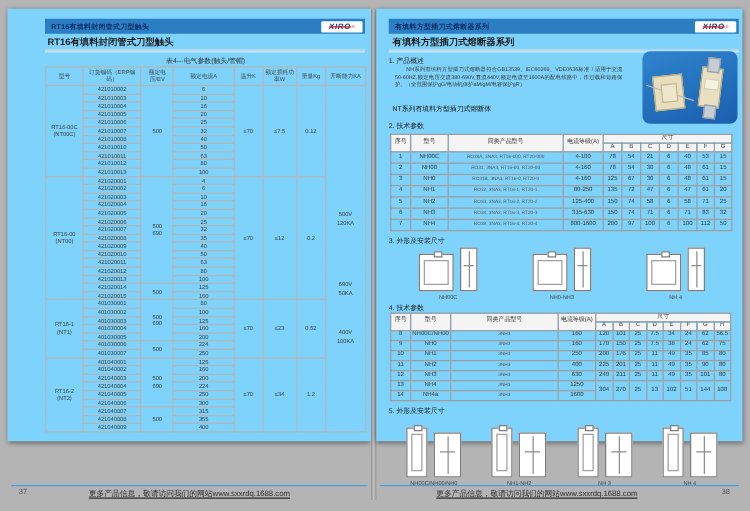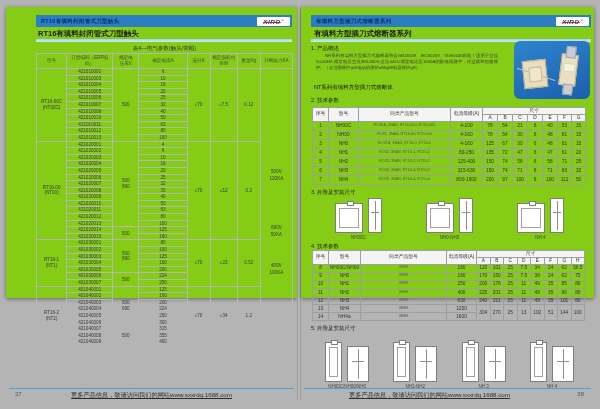--- a/index.html
+++ b/index.html
@@ -1,18 +1,18 @@
 <!DOCTYPE html>
 <html><head>
 <meta charset="utf-8">
 <style>
   html,body{margin:0;padding:0;}
   body{font-family:"Liberation Sans",sans-serif;background:#9e9e9e;}
   .canvas{position:relative;width:600px;height:409px;background:#b4b4b4;overflow:hidden;}
-  .page{position:absolute;top:7px;height:291px;background:#84cc16;box-shadow:0 1px 4px rgba(0,0,0,.45);}
+  .page{position:absolute;top:7px;height:346px;background:#7dd3fc;box-shadow:0 1px 4px rgba(0,0,0,.45);}
   .page.left{left:6px;width:291px;}
   .page.right{left:301px;width:293px;}
   .gutter{position:absolute;top:7px;left:297px;width:4px;height:393px;background:linear-gradient(90deg,#8f8f8f,#c6c6c6,#8f8f8f);}
 
   
   .bar{position:absolute;top:8px;height:12px;background:#2b7ec2;display:flex;align-items:center;justify-content:space-between;padding:0 2px 0 5px;box-sizing:border-box;}
   .page.left .bar{left:30px;right:5px;}
   .page.right .bar{left:10px;right:3px;}
   .bar-title{font-size:5.5px;font-weight:bold;color:#0e2f6b;letter-spacing:.3px;white-space:nowrap;}
   .logo{background:#fff;border-radius:1px;height:9px;min-width:33px;display:flex;align-items:center;justify-content:center;}

